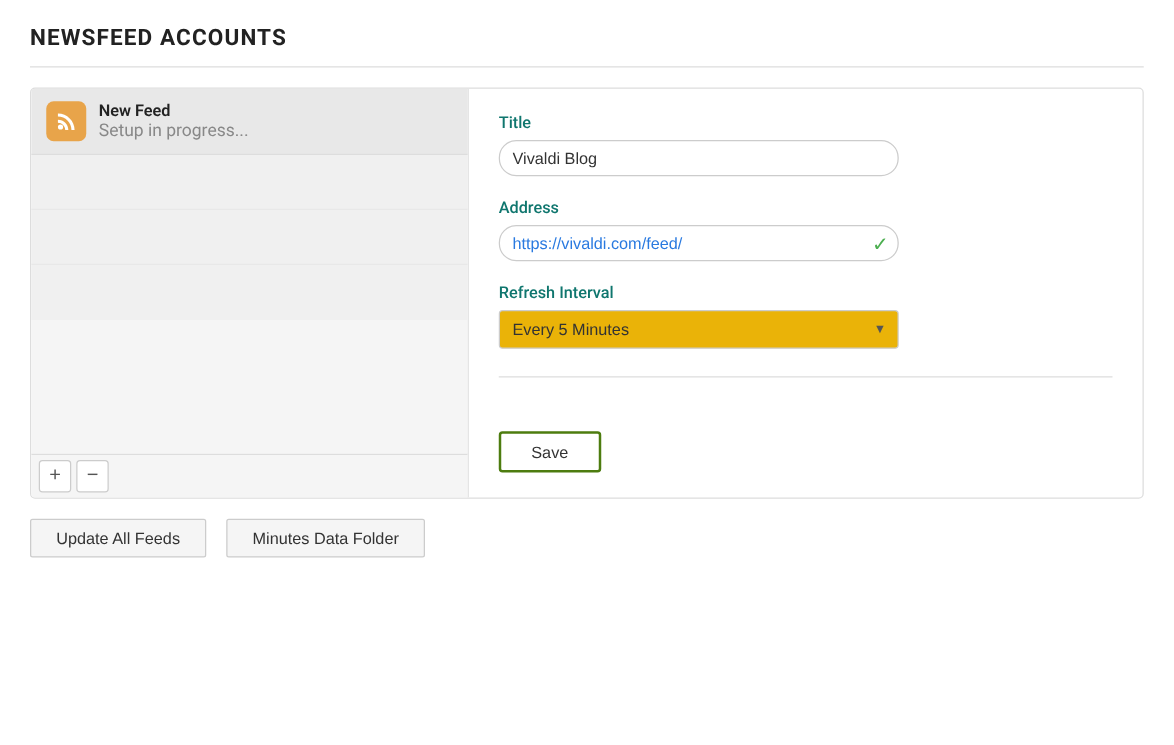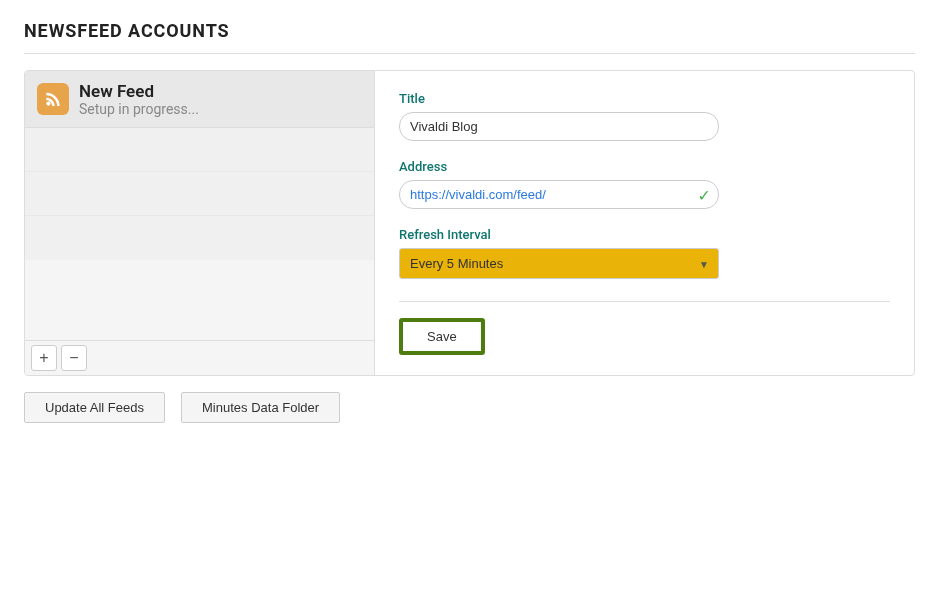--- a/index.html
+++ b/index.html
@@ -62,21 +62,21 @@
     .feed-icon svg {
       width: 20px;
       height: 20px;
       fill: white;
     }
     .feed-info {
       display: flex;
       flex-direction: column;
     }
     .feed-name {
-      font-size: 17px;
+      font-size: 13px;
       font-weight: 600;
       color: #222;
     }
     .feed-status {
       font-size: 14px;
       color: #888;
     }
     .feed-placeholder {
       flex: 1;
       background: #f5f5f5;
@@ -181,26 +181,27 @@
       font-size: 10px;
       color: #555;
     }
     .save-section {
       border-top: 1px solid #ddd;
       padding-top: 16px;
       margin-top: 4px;
     }
     .save-btn {
       padding: 7px 24px;
-      border: 4px solid #4d7c0f;
+      border: 2px solid #4d7c0f;
       background: #fff;
       border-radius: 3px;
       font-size: 13px;
       color: #333;
       cursor: pointer;
+      margin-top: 27px;
     }
 
     
     .bottom-actions {
       display: flex;
       gap: 16px;
     }
     .action-btn {
       padding: 7px 20px;
       border: 1px solid #ccc;

